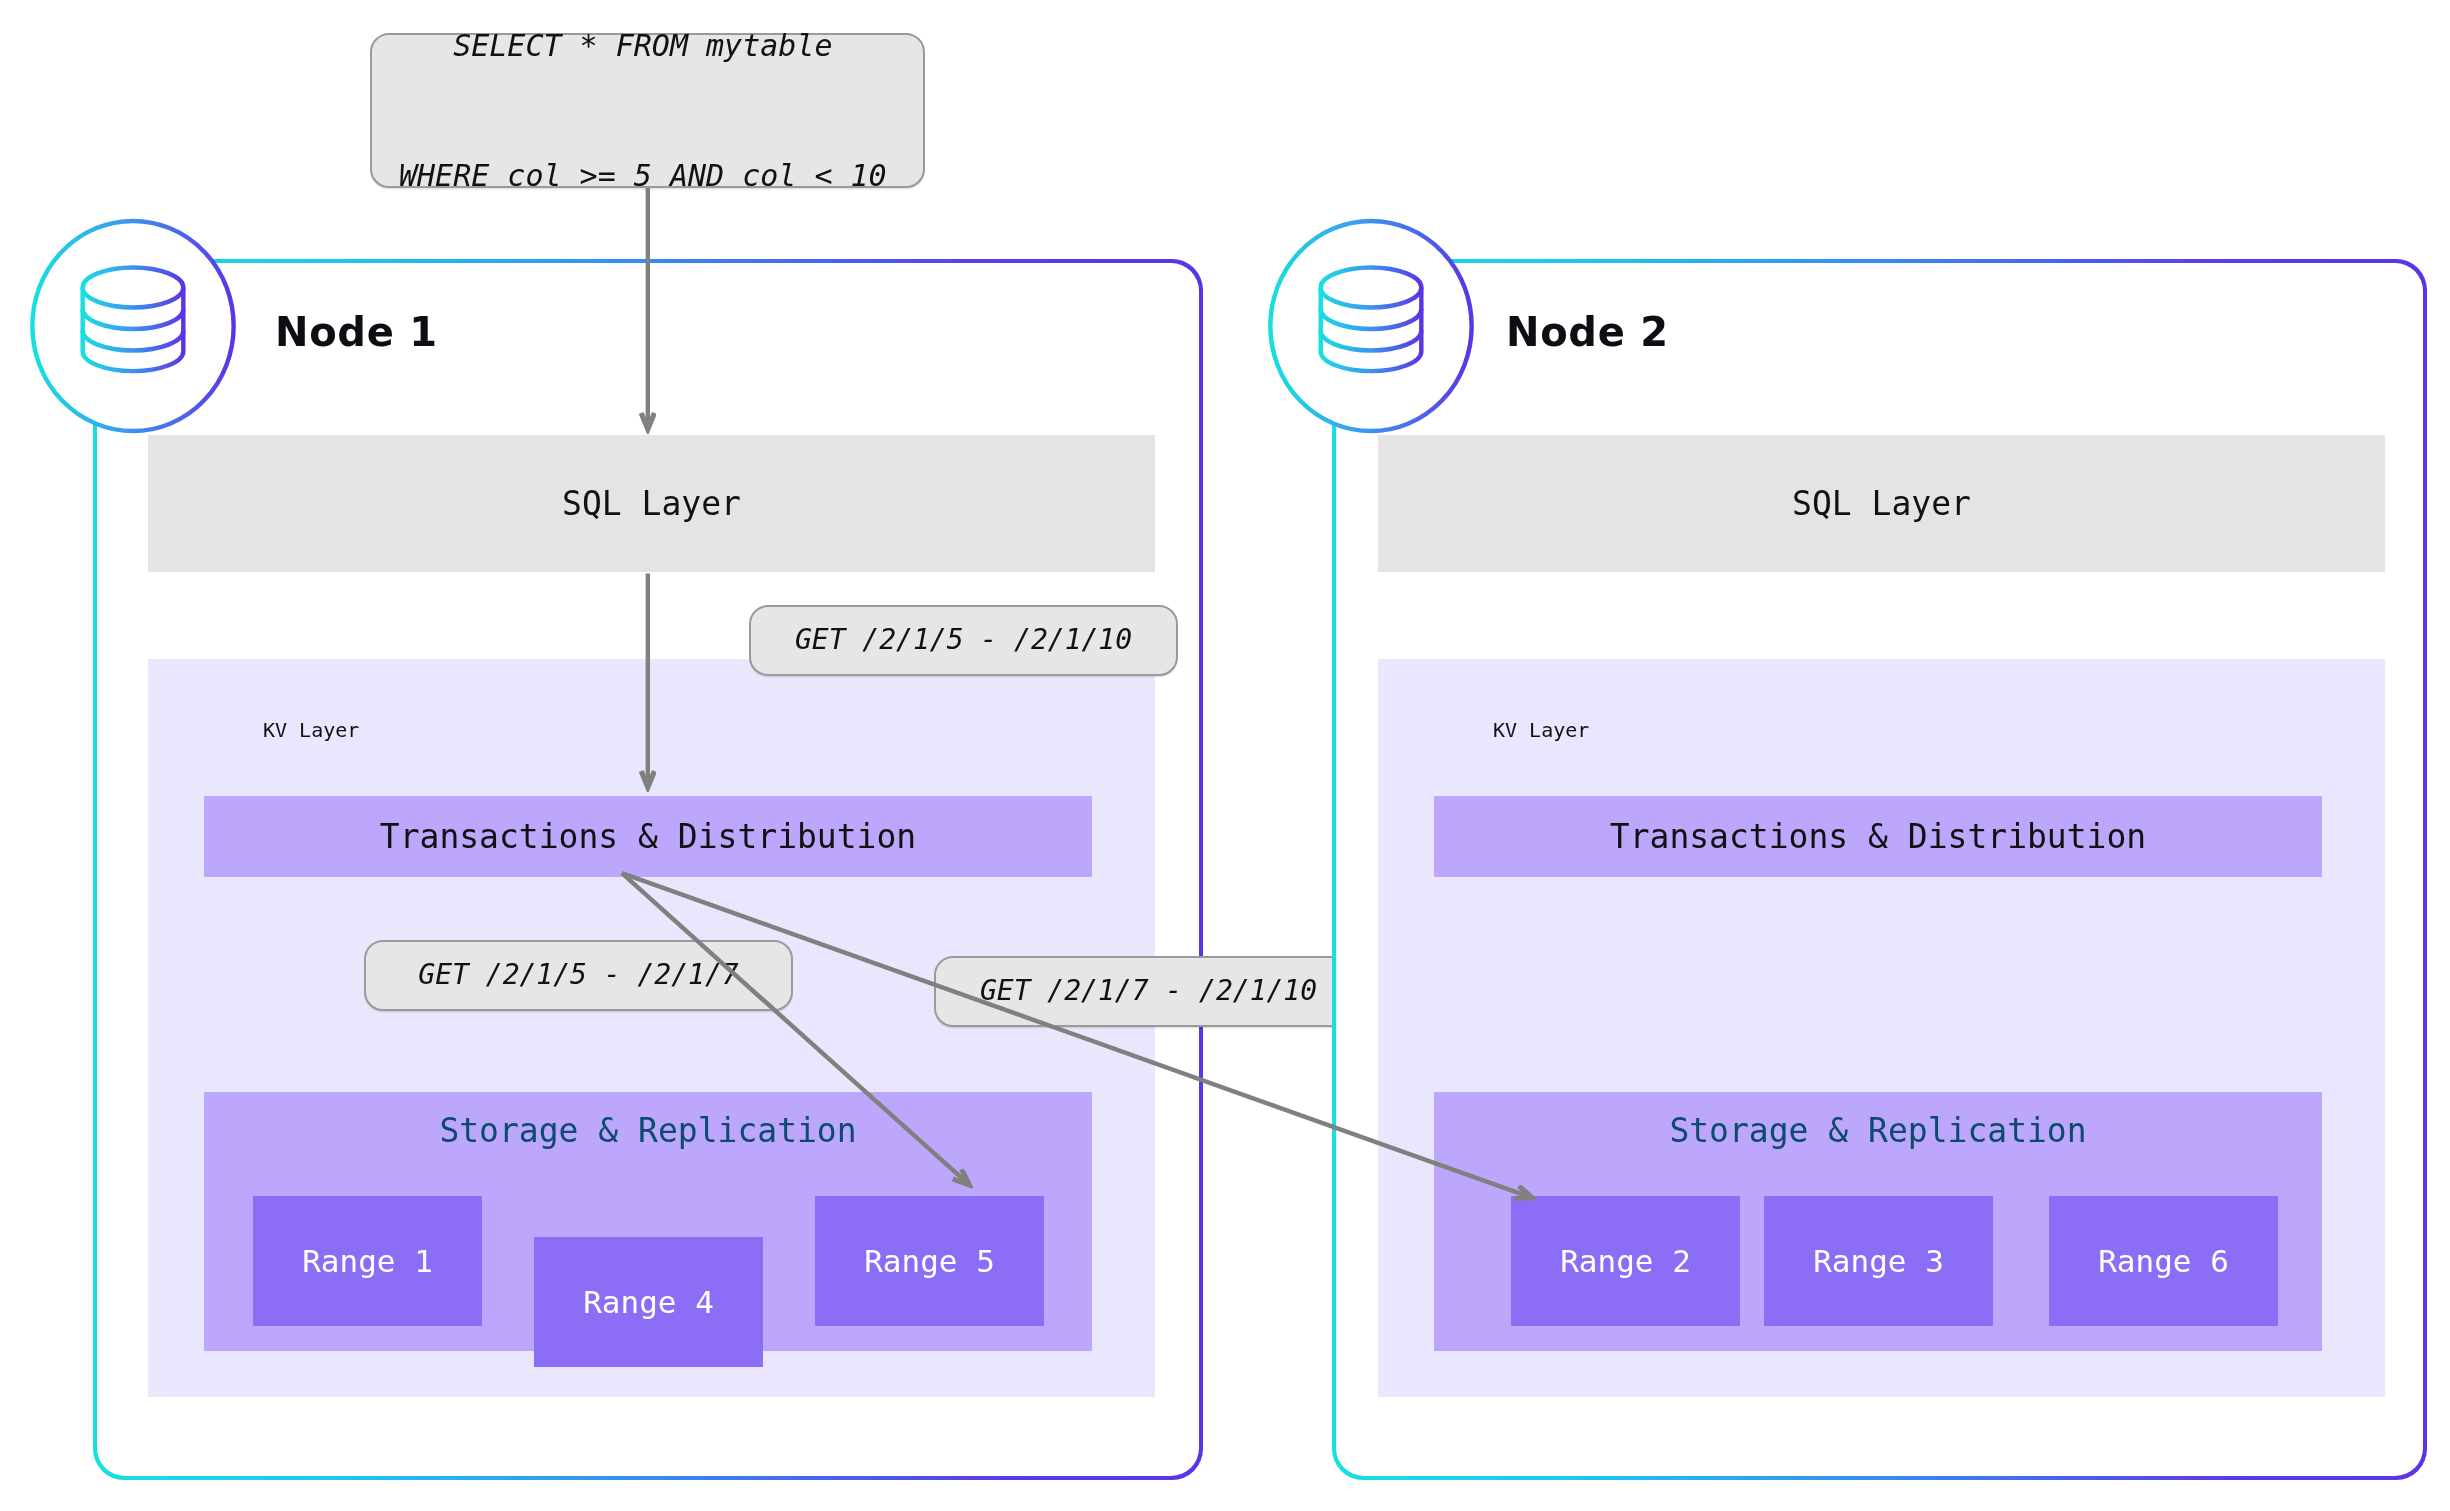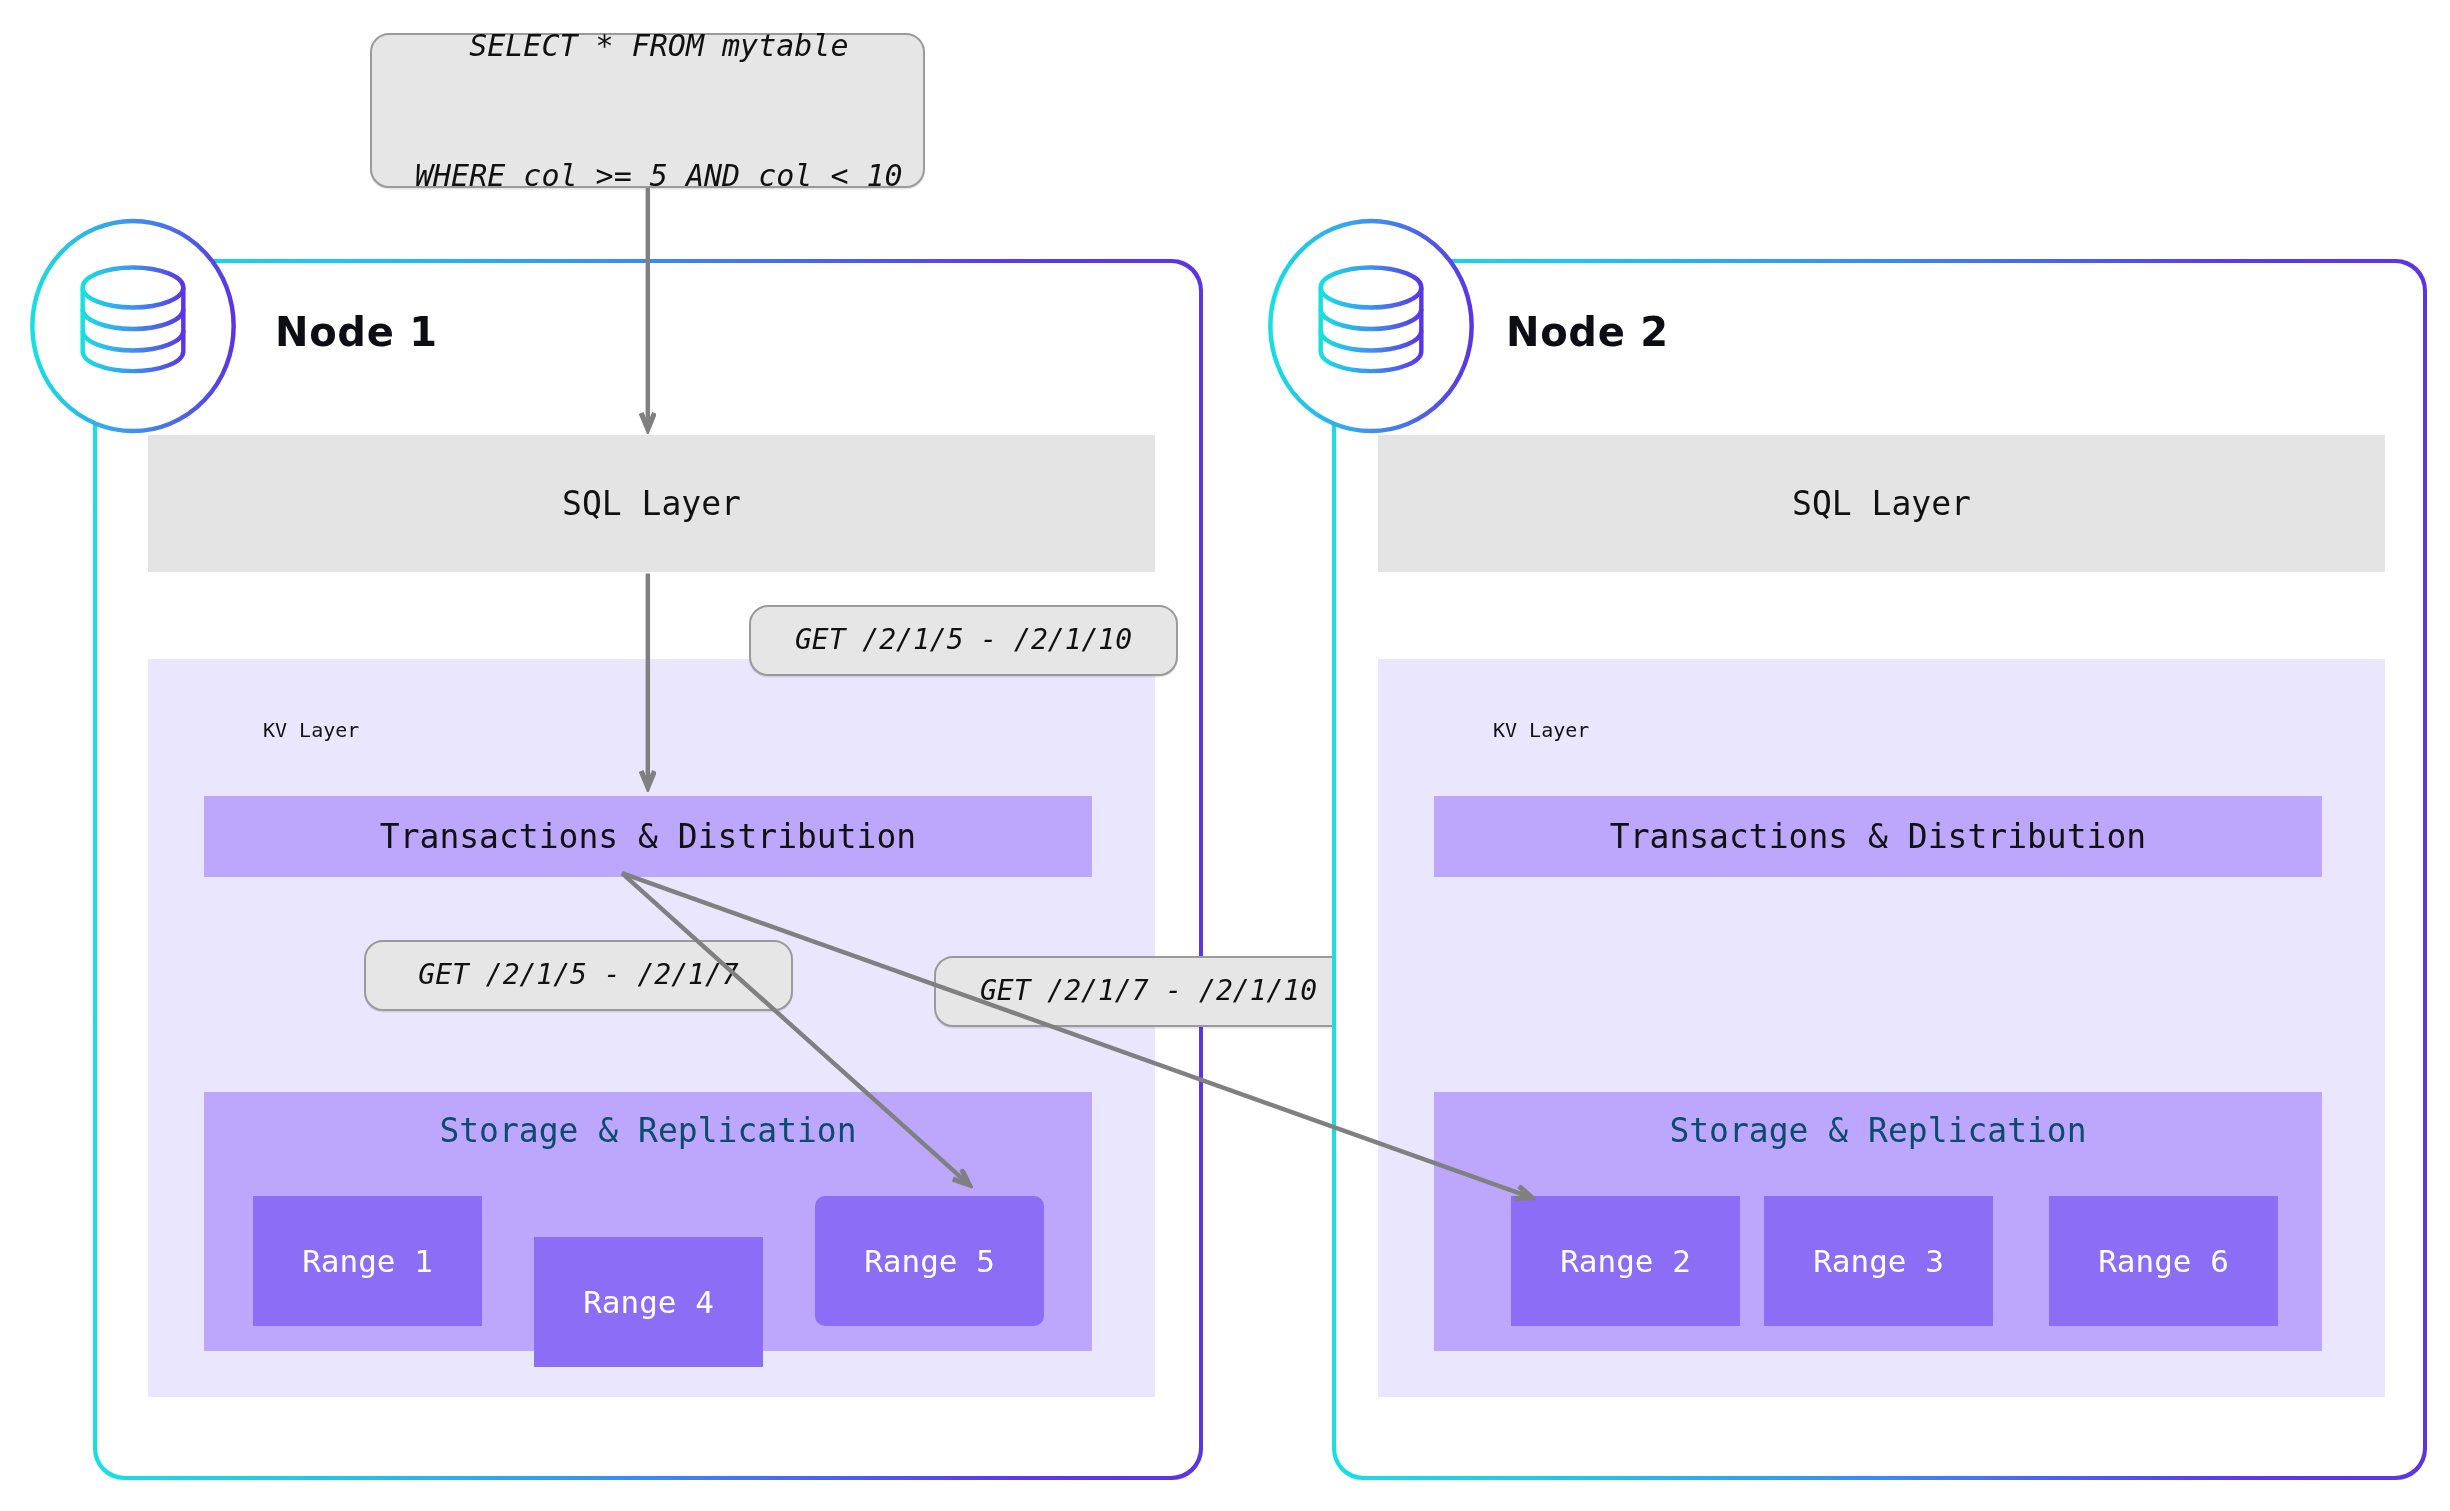--- a/index.html
+++ b/index.html
@@ -18,21 +18,21 @@
     border:2.2px solid #9a9a9a;
     border-radius:19px;
     display:flex;align-items:center;justify-content:center;
     font-style:italic;
     color:#111111;
     white-space:pre;
     text-align:center;
     box-shadow:0 1.5px 0 rgba(0,0,0,.10);
     line-height:1.45;
   }
-  .callout.sql{font-size:30px;justify-content:flex-start;padding-left:43px;}
+  .callout.sql{font-size:30px;justify-content:flex-start;padding-left:27px;}
   .callout.get{font-size:28px;padding:0 36px;}
 
   
   .node-frame{
     border-radius:31px;
     background:
       linear-gradient(90deg,#17e0e0 0%,#1bc8ef 22%,#3a87f0 52%,#5b3ae8 82%,#5b34e6 100%);
     padding:3.7px;
   }
   .node-frame-inner{
@@ -116,21 +116,21 @@
 
     <div class="txn-box abs" style="left:56px;top:137px;width:888px;height:81px;">
       <span>Transactions &amp; Distribution</span>
     </div>
 
     <div class="storage-box abs" style="left:56px;top:433px;width:888px;height:259px;">
       <div class="storage-title">Storage &amp; Replication</div>
 
       <div class="range-box" style="left:49px;top:104px;width:229px;height:130px;">Range 1</div>
       <div class="range-box" style="left:330px;top:104px;width:229px;height:130px;margin-top:41px;">Range 4</div>
-      <div class="range-box" style="left:611px;top:104px;width:229px;height:130px;border-radius:10px;">Range 5</div>
+      <div class="range-box" style="left:611px;top:104px;width:229px;height:130px;">Range 5</div>
     </div>
   </div>
 
   <div class="db-icon" style="left:22px;top:215px;width:222px;height:222px;">
     <svg width="222" height="222" viewBox="0 0 300 300">
       <defs>
         <linearGradient id="g1" x1="0" y1="0" x2="1" y2="0">
           <stop offset="0%" stop-color="#17e0e0"></stop>
           <stop offset="45%" stop-color="#3a9bf0"></stop>
           <stop offset="100%" stop-color="#5b34e6"></stop>

